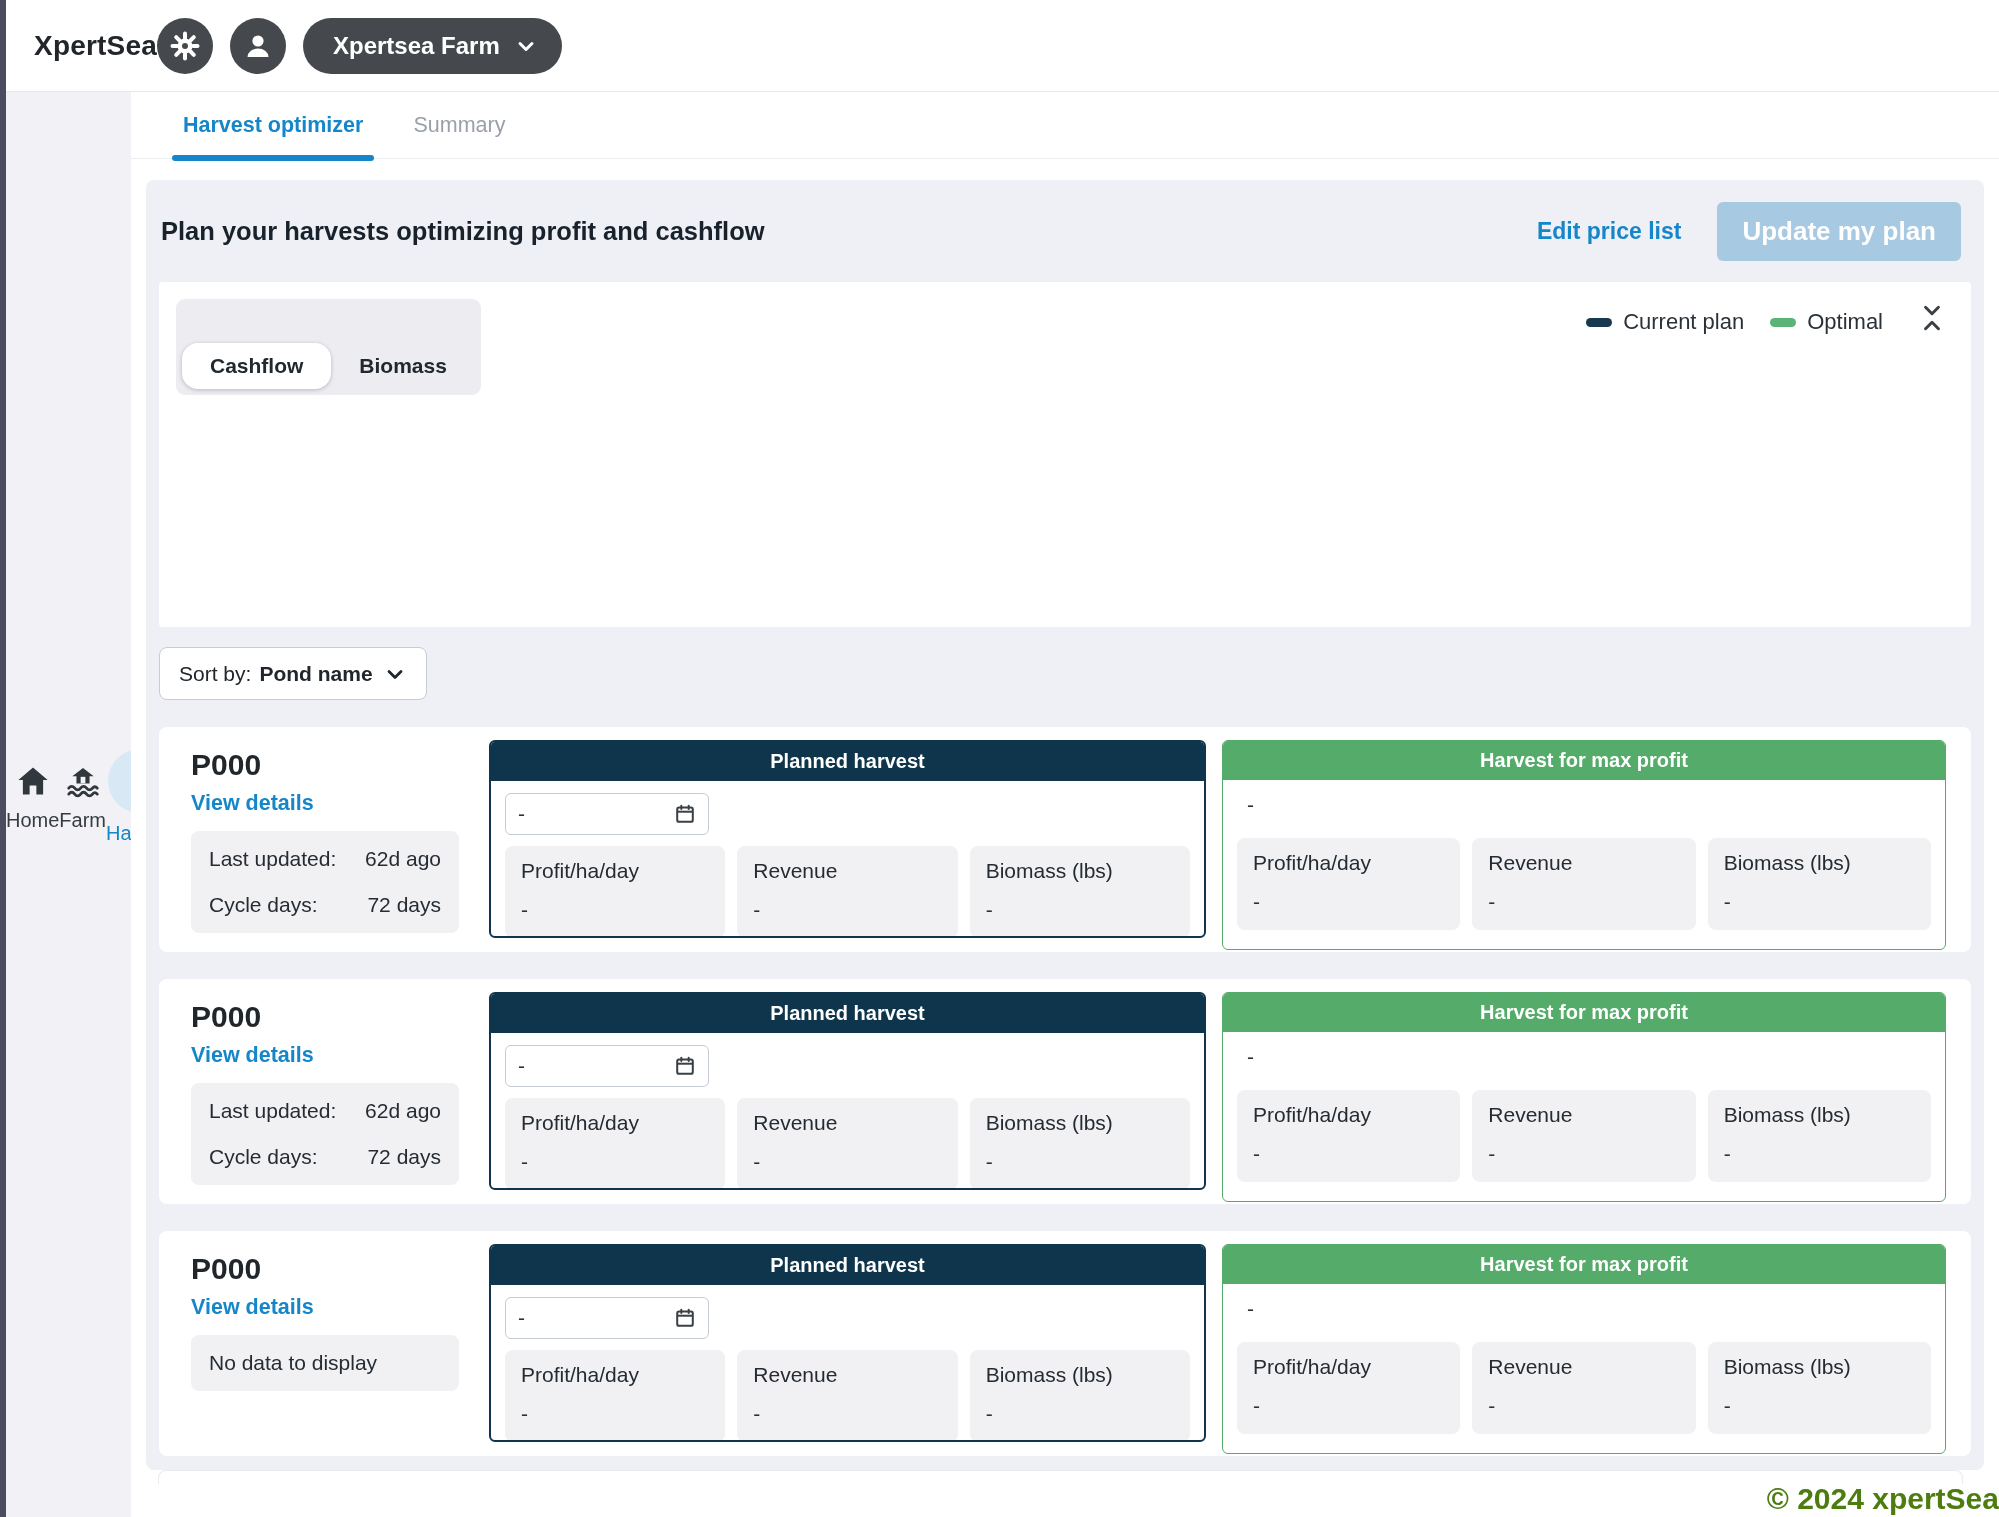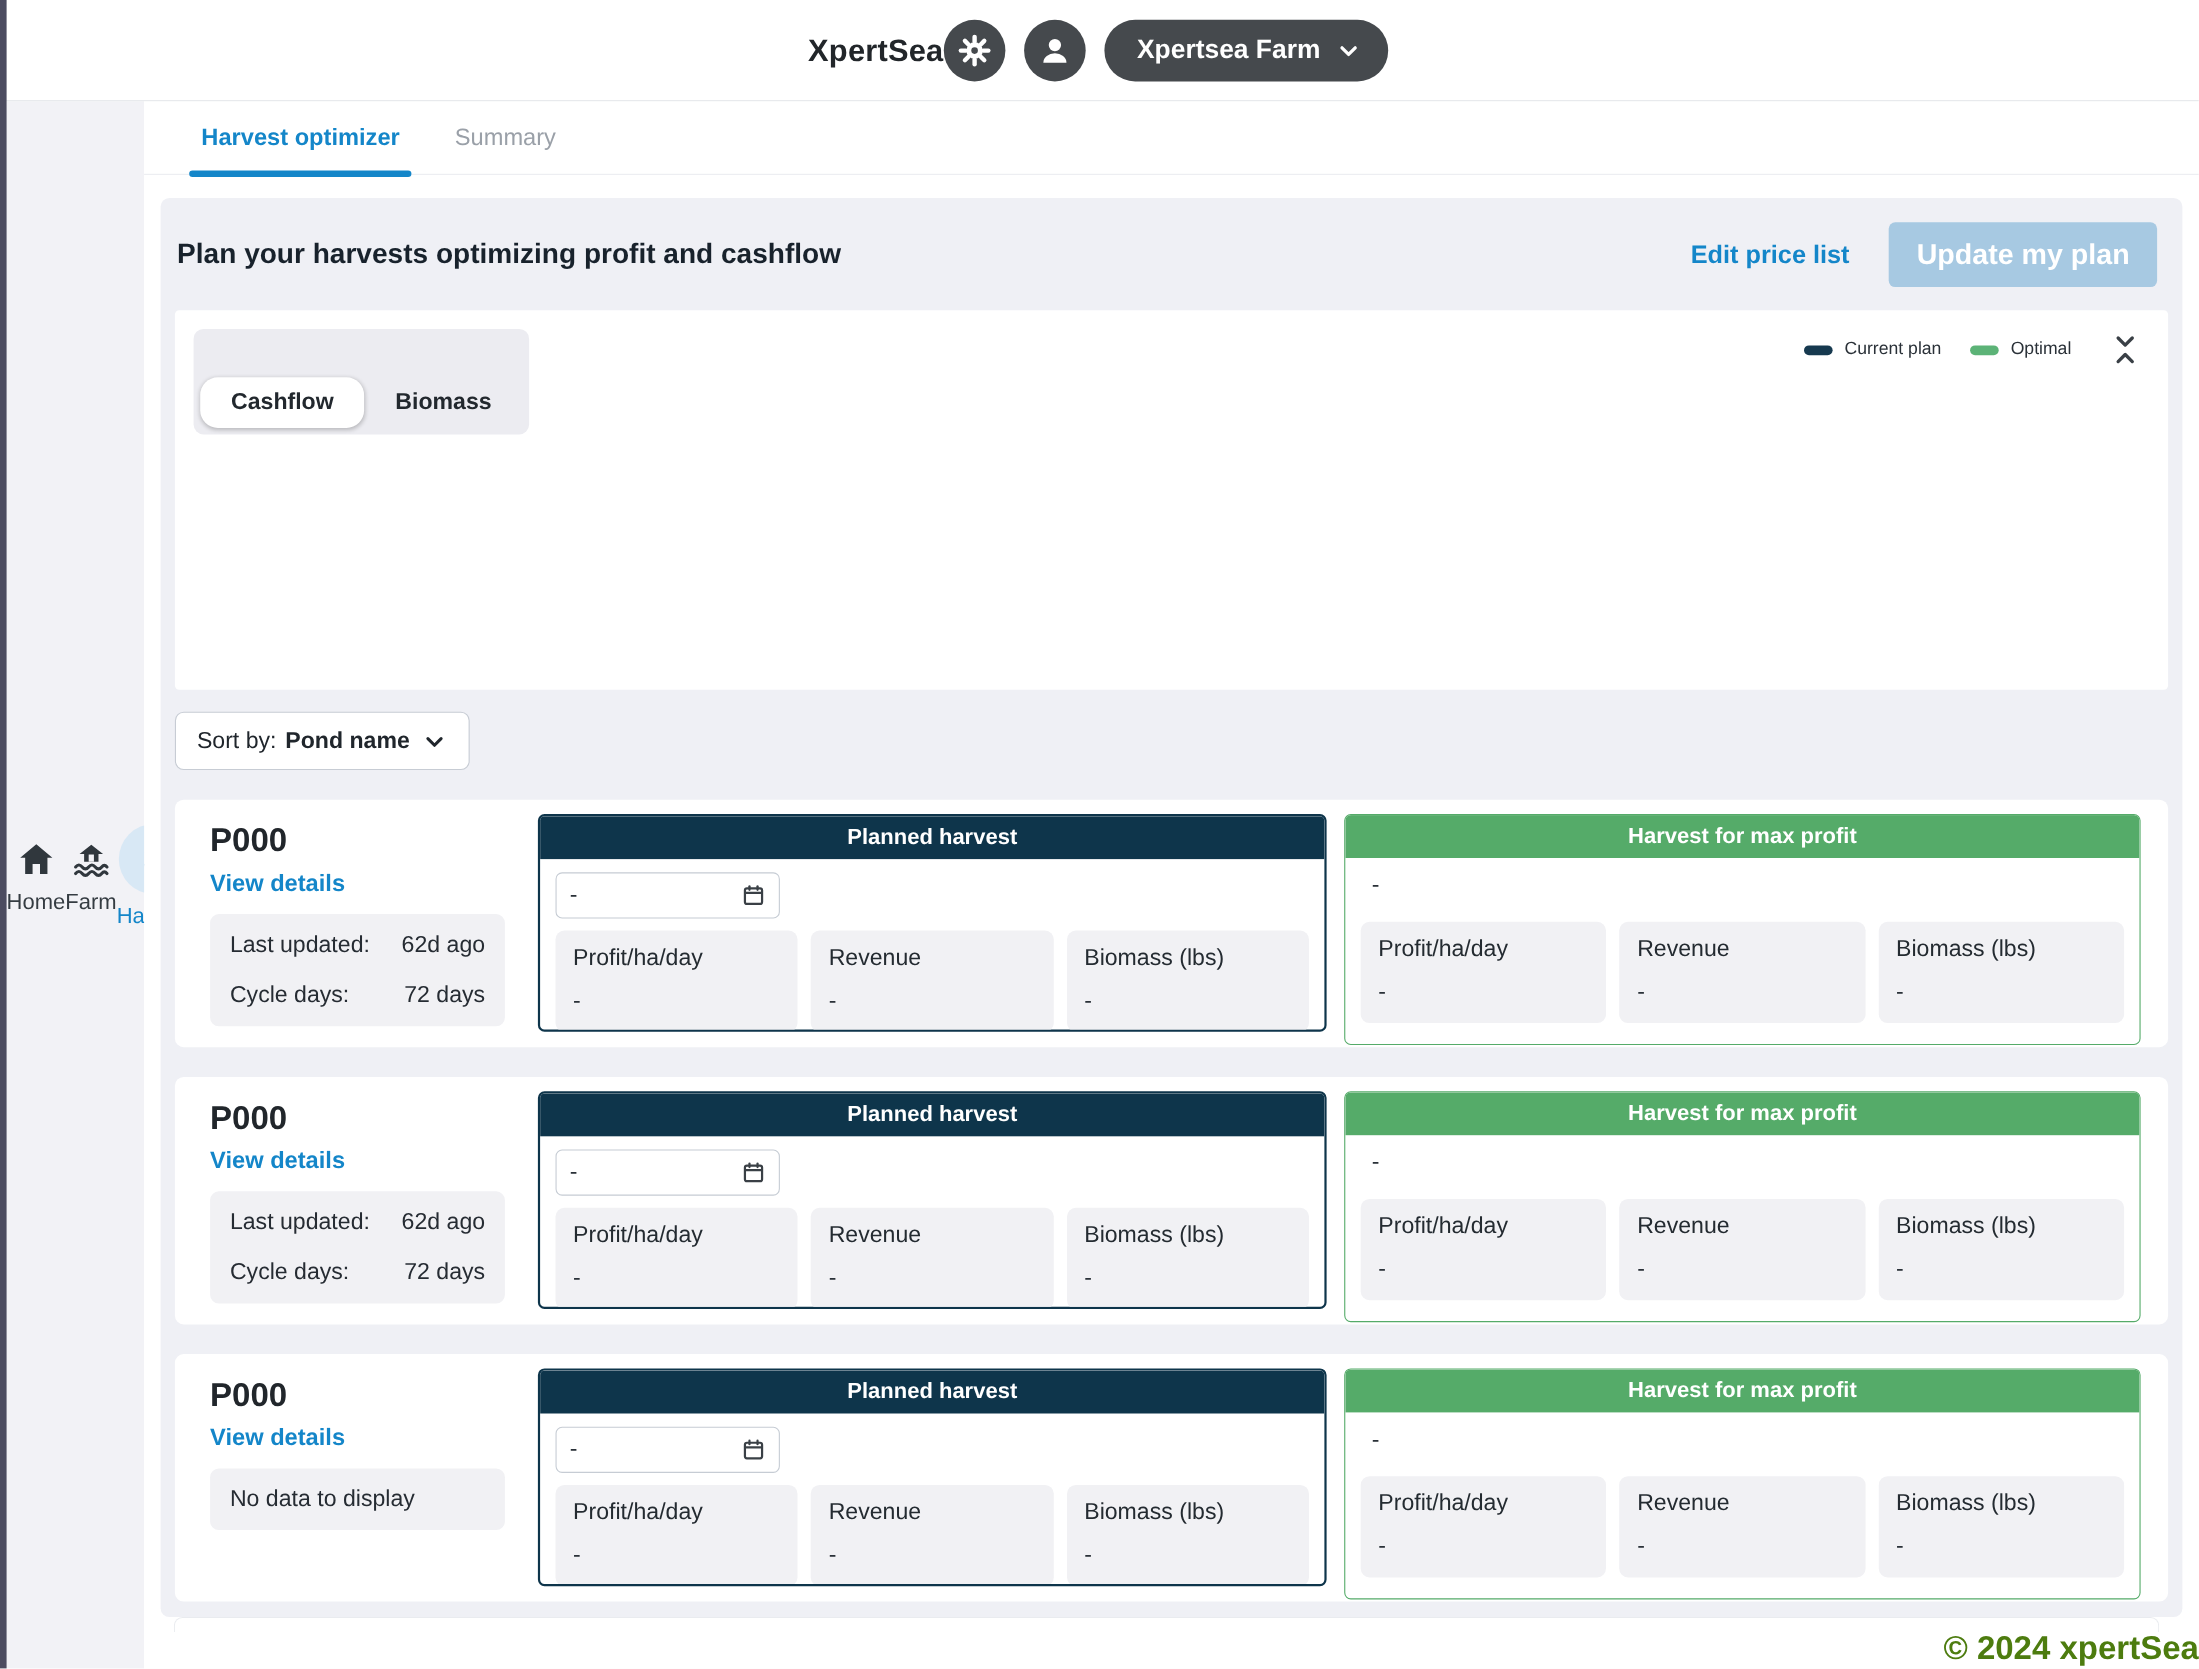--- a/index.html
+++ b/index.html
@@ -9,21 +9,21 @@
   }
   *{margin:0;padding:0;box-sizing:border-box;}
   html,body{width:1999px;height:1517px;}
   body{font-family:"Liberation Sans","DejaVu Sans",sans-serif;background:#ffffff;color:#21262b;}
   .app{position:relative;width:1999px;height:1517px;overflow:hidden;background:#fff;}
 
   
   .edge-strip{position:absolute;left:0;top:0;width:6px;height:100%;background:#4c4c60;z-index:20;}
 
   
-  .topbar{position:absolute;left:0;top:0;width:100%;height:92px;background:#fff;border-bottom:1px solid #e6e8ec;z-index:10;display:flex;align-items:center;justify-content:center;padding:0 36px 0 34px;}
+  .topbar{position:absolute;left:0;top:0;width:100%;height:92px;background:#fff;border-bottom:1px solid #e6e8ec;z-index:10;display:flex;align-items:center;justify-content:flex-start;padding:0 36px 0 34px;}
   .logo{font-size:28px;font-weight:bold;color:#22262a;letter-spacing:.2px;}
   .topbar-actions{display:flex;align-items:center;gap:17px;}
   .icon-btn{width:56px;height:56px;border-radius:50%;background:var(--dark-button,#45494d);border:none;display:flex;align-items:center;justify-content:center;cursor:pointer;}
   .farm-pill{height:56px;border-radius:28px;background:var(--dark-button,#45494d);border:none;color:#fff;font-family:inherit;font-size:24px;font-weight:bold;display:flex;align-items:center;gap:14px;padding:0 24px 0 30px;cursor:pointer;}
 
   
   .sidebar{position:absolute;left:6px;top:92px;width:125px;height:1425px;background:var(--sidebar-bg,#f2f2f6);display:flex;flex-direction:row;align-items:center;padding-top:22px;}
   .nav-item{display:flex;flex-direction:column;align-items:center;cursor:pointer;margin-bottom:37px;}
   .nav-item .nav-label{margin-top:9px;font-size:20px;color:#353c42;}
   .nav-item.active .nav-label{color:var(--accent,#1486c9);}
@@ -46,21 +46,21 @@
   .heading-actions{display:flex;align-items:center;gap:36px;margin-right:8px;}
   .link-btn{font-size:23px;font-weight:bold;color:var(--accent,#1486c9);background:none;border:none;font-family:inherit;cursor:pointer;}
   .primary-btn{font-size:26px;font-weight:bold;color:#fff;background:var(--disabled-button,#a7c9e2);border:none;border-radius:6px;padding:14px 25px;font-family:inherit;cursor:default;}
 
   
   .chart-card{position:relative;background:#fff;height:345px;border-radius:4px;}
   .toggle-track{position:absolute;left:17px;top:17px;background:#ececf1;border-radius:9px;padding:6px;display:flex;}
   .seg-btn{font-family:inherit;font-size:21px;font-weight:bold;color:#22282e;background:transparent;border:none;border-radius:16px;padding:11px 28px;cursor:pointer;margin-top:38px;}
   .seg-btn.active{background:#fff;box-shadow:0 1px 4px rgba(0,0,0,.22);}
   .legend{position:absolute;top:27px;right:88px;display:flex;align-items:center;gap:26px;}
-  .legend-item{display:flex;align-items:center;font-size:16px;color:#2a3138;}
+  .legend-item{display:flex;align-items:center;font-size:22px;color:#2a3138;}
   .swatch{width:26px;height:9px;border-radius:4.5px;margin-right:11px;}
   .swatch.navy{background:#16394f;}
   .swatch.green{background:var(--legend-green,#5cb377);}
   .collapse-btn{position:absolute;top:20px;right:22px;width:32px;height:32px;background:none;border:none;cursor:pointer;padding:0;}
 
   
   .sort-row{margin-top:20px;display:flex;gap:15px;height:53px;}
   .filter-box{background:#fff;border:1.5px solid #c7ccd4;border-radius:8px;display:flex;align-items:center;font-size:21px;color:#20262c;padding:0 19px;cursor:pointer;}
   .sort-value{font-weight:bold;margin:0 10px 0 8px;}
   .select-chip{margin-left:14px;background:#edeef3;border:none;border-radius:6px;padding:10px 14px;display:flex;align-items:center;gap:38px;font-size:21px;color:#20262c;font-family:inherit;cursor:pointer;}

